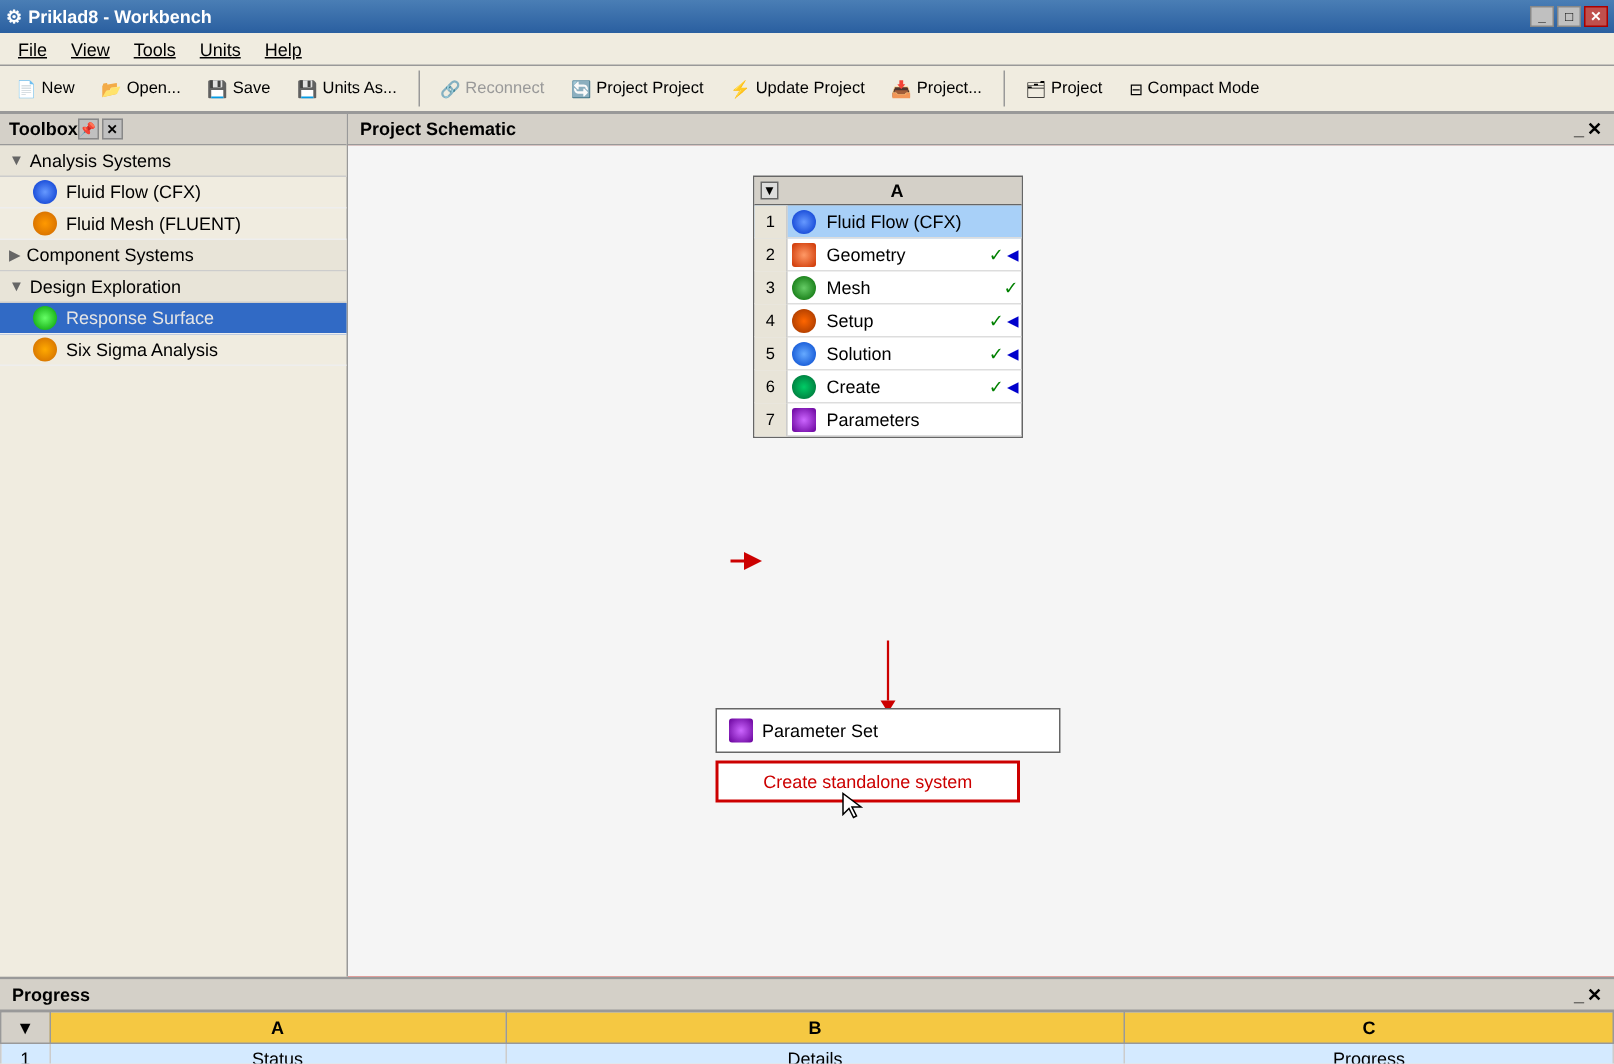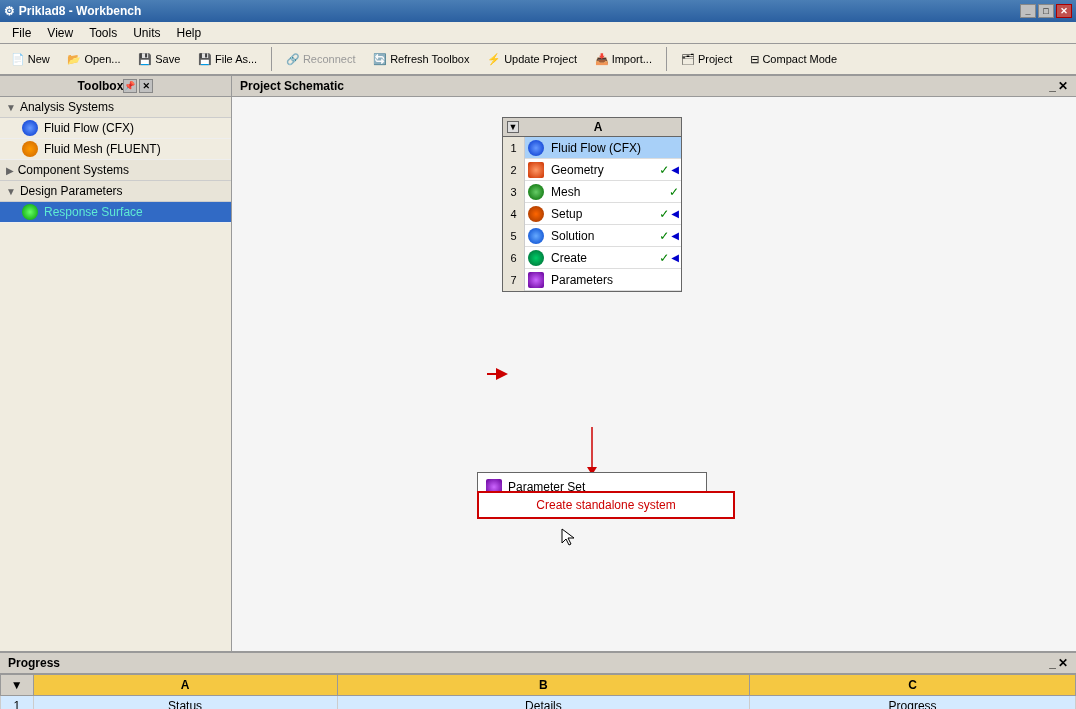--- a/index.html
+++ b/index.html
@@ -7,40 +7,40 @@
 
     
     #titlebar { height: 22px; background: linear-gradient(to bottom, #4a7eb5, #2a5fa0); display: flex; align-items: center; justify-content: space-between; padding: 0 4px; color: white; font-size: 12px; font-weight: bold; }
     #titlebar .title { display: flex; align-items: center; gap: 4px; }
     #titlebar .window-controls { display: flex; gap: 2px; }
     #titlebar .win-btn { width: 16px; height: 14px; border: 1px solid #888; display: flex; align-items: center; justify-content: center; font-size: 9px; cursor: pointer; background: #c0c0c0; color: #000; }
     #titlebar .win-btn.close { background: #c0504d; color: white; border-color: #a00; }
 
     
     #menubar { height: 22px; background: #f0ece0; display: flex; align-items: center; padding: 0 4px; border-bottom: 1px solid #999; }
-    .menu-item { padding: 2px 8px; cursor: pointer; font-size: 12px; color: #000; }
+    .menu-item { padding: 2px 8px; cursor: pointer; font-size: 12px; color: #000; text-decoration: underline; }
 
     
     #toolbar { height: 32px; background: #f0ece0; display: flex; align-items: center; padding: 0 4px; border-bottom: 2px solid #999; gap: 4px; }
     .toolbar-btn { display: flex; align-items: center; gap: 3px; padding: 2px 6px; border: 1px solid transparent; cursor: pointer; font-size: 11px; background: transparent; color: #000; }
     .toolbar-separator { width: 1px; height: 24px; background: #999; margin: 0 3px; }
 
     
     #main-area { display: flex; height: calc(709px - 22px - 22px - 32px - 28px - 30px); }
 
     
     #toolbox { width: 232px; background: #f0ece0; border-right: 1px solid #999; display: flex; flex-direction: column; }
-    #toolbox-header { background: #d4d0c8; padding: 3px 6px; display: flex; justify-content: center; align-items: center; border-bottom: 1px solid #999; font-size: 12px; font-weight: bold; }
+    #toolbox-header { background: #d4d0c8; padding: 3px 6px; display: flex; justify-content: flex-start; align-items: center; border-bottom: 1px solid #999; font-size: 12px; font-weight: bold; }
     #toolbox-header .header-controls { display: flex; gap: 2px; }
     #toolbox-header .ctrl-btn { width: 14px; height: 14px; border: 1px solid #888; background: #c0c0c0; display: flex; align-items: center; justify-content: center; font-size: 9px; cursor: pointer; }
     .toolbox-section { }
     .toolbox-section-header { display: flex; align-items: center; gap: 4px; padding: 3px 6px; background: #e8e4d8; border-bottom: 1px solid #ccc; cursor: pointer; font-size: 12px; color: #000; }
     .toolbox-section-header .expand-icon { font-size: 10px; color: #666; }
     .toolbox-item { display: flex; align-items: center; gap: 6px; padding: 2px 6px 2px 22px; cursor: pointer; font-size: 12px; border-bottom: 1px solid #eee; }
-    .toolbox-item.selected { background: #316ac5; color: #5eead4; }
+    .toolbox-item.selected { background: #316ac5; color: #e5e5e5; }
     .toolbox-item .item-icon { width: 16px; height: 16px; display: flex; align-items: center; justify-content: center; flex-shrink: 0; }
 
     
     #project-area { flex: 1; background: #ef4444; display: flex; flex-direction: column; position: relative; overflow: hidden; }
     #project-header { background: #d4d0c8; padding: 3px 8px; display: flex; justify-content: space-between; align-items: center; border-bottom: 1px solid #999; font-size: 12px; font-weight: bold; }
     #project-canvas { flex: 1; background: #f5f5f5; position: relative; overflow: auto; }
 
     
     .system-block { position: absolute; background: white; border: 1px solid #666; }
     .system-block-header { background: #d4d0c8; display: flex; align-items: center; justify-content: space-between; padding: 2px 4px; border-bottom: 1px solid #666; }
@@ -112,38 +112,38 @@
   <button class="toolbar-btn">
     <span>📂</span>
     <span>Open...</span>
   </button>
   <button class="toolbar-btn">
     <span>💾</span>
     <span>Save</span>
   </button>
   <button class="toolbar-btn">
     <span>💾</span>
-    <span>File As...</span>
+    <span>Units As...</span>
   </button>
   <div class="toolbar-separator"></div>
   <button class="toolbar-btn" style="color:#999">
     <span>🔗</span>
     <span>Reconnect</span>
   </button>
   <button class="toolbar-btn">
     <span>🔄</span>
-    <span>Refresh Toolbox</span>
+    <span>Project Project</span>
   </button>
   <button class="toolbar-btn">
     <span>⚡</span>
     <span>Update Project</span>
   </button>
   <button class="toolbar-btn">
     <span>📥</span>
-    <span>Import...</span>
+    <span>Project...</span>
   </button>
   <div class="toolbar-separator"></div>
   <button class="toolbar-btn">
     <span>🗂</span>
     <span>Project</span>
   </button>
   <button class="toolbar-btn">
     <span>⊟</span>
     <span>Compact Mode</span>
   </button>
@@ -178,25 +178,29 @@
     <div class="toolbox-section">
       <div class="toolbox-section-header">
         <span class="expand-icon">▶</span>
         <span>Component Systems</span>
       </div>
     </div>
 
     <div class="toolbox-section">
       <div class="toolbox-section-header">
         <span class="expand-icon">▼</span>
-        <span>Design Parameters</span>
+        <span>Design Exploration</span>
       </div>
       <div class="toolbox-item selected">
         <div class="item-icon" style="background: radial-gradient(circle, #66ff66, #009900); border-radius: 50%; width:16px; height:16px;"></div>
         <span>Response Surface</span>
+      </div>
+      <div class="toolbox-item">
+        <div class="item-icon" style="background: radial-gradient(circle, #ffaa00, #cc6600); border-radius: 50%; width:16px; height:16px;"></div>
+        <span>Six Sigma Analysis</span>
       </div>
     </div>
   </div>
 
   <div id="project-area">
     <div id="project-header">
       <span>Project Schematic</span>
       <div style="display:flex;gap:2px;">
         <div class="ctrl-btn">_</div>
         <div class="ctrl-btn">✕</div>
@@ -273,21 +277,21 @@
             <path d="M0,0 L0,6 L6,3 z" fill="#cc0000"></path>
           </marker>
         </defs>
       </svg>
 
       <div class="param-set-box" style="left:245px; top:375px; width:230px; height:30px;">
         <div class="icon-paramset" style="width:16px;height:16px;background:radial-gradient(circle,#cc66ff,#660099);border-radius:2px;"></div>
         <span>Parameter Set</span>
       </div>
 
-      <div class="create-system-box" style="left:245px; top:394px; width:258px; height:28px;">
+      <div class="create-system-box" style="left:245px; top:410px; width:203px; height:28px;">
         <span>Create standalone system</span>
       </div>
 
       <div style="position:absolute; left:328px; top:430px; pointer-events:none;">
         <svg width="16" height="20" viewBox="0 0 16 20">
           <path d="M2,2 L2,16 L6,12 L9,18 L11,17 L8,11 L14,11 Z" fill="white" stroke="black" stroke-width="1"></path>
         </svg>
       </div>
 
     </div>

